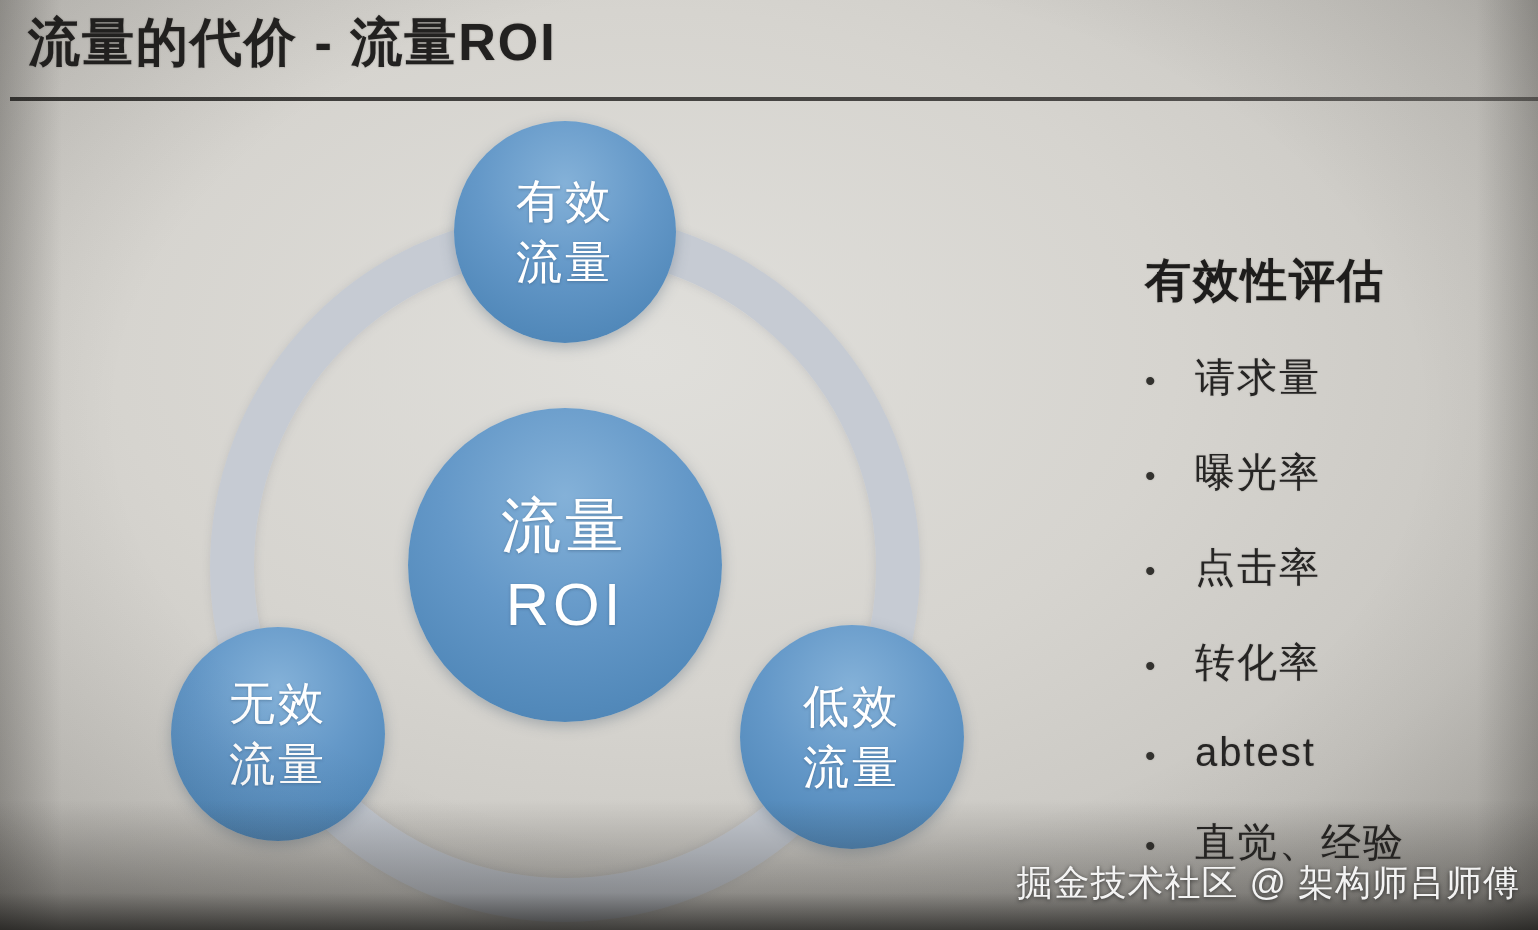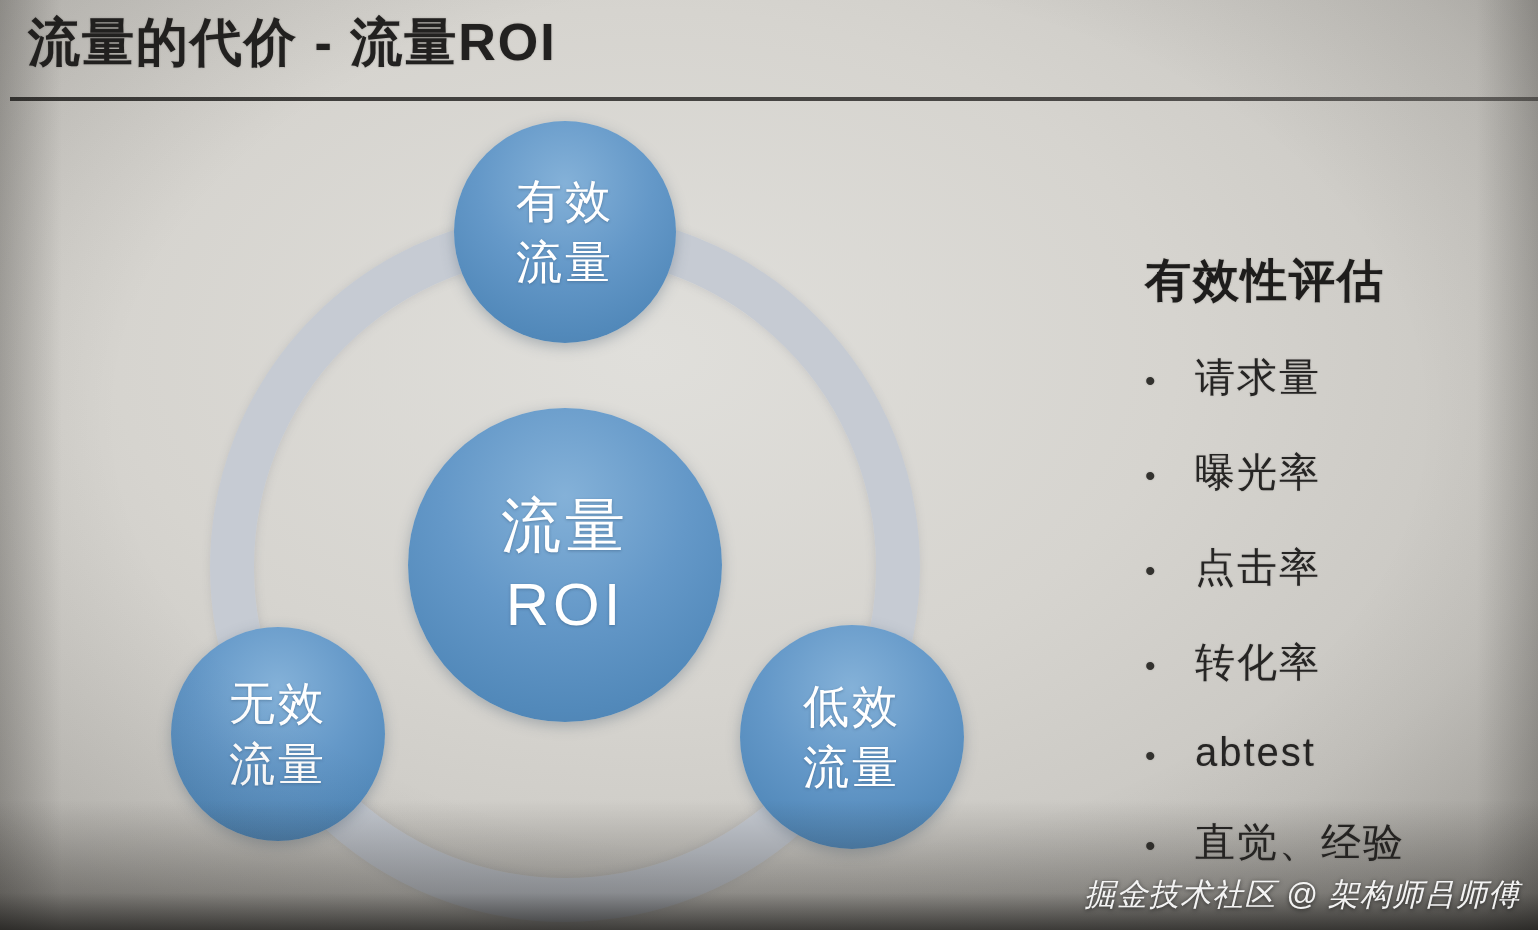--- a/index.html
+++ b/index.html
@@ -151,27 +151,26 @@
   .bullet-dot {
     width: 50px;
     flex: 0 0 50px;
     font-size: 30px;
     color: #33322f;
   }
 
   .watermark {
     position: absolute;
     right: 18px;
-    bottom: 14px;
-    font-size: 31px;
+    bottom: 22px;
+    font-size: 36px;
     color: rgba(255,255,255,0.93);
     letter-spacing: 1px;
     text-shadow: 0 1px 4px rgba(0,0,0,0.65);
     z-index: 6;
-    font-style: italic;
   }
 </style>
 </head>
 <body>
 
 <div class="photo-bg"></div>
 
 <div class="slide-title">流量的代价 - 流量ROI</div>
 <div class="title-rule"></div>
 

